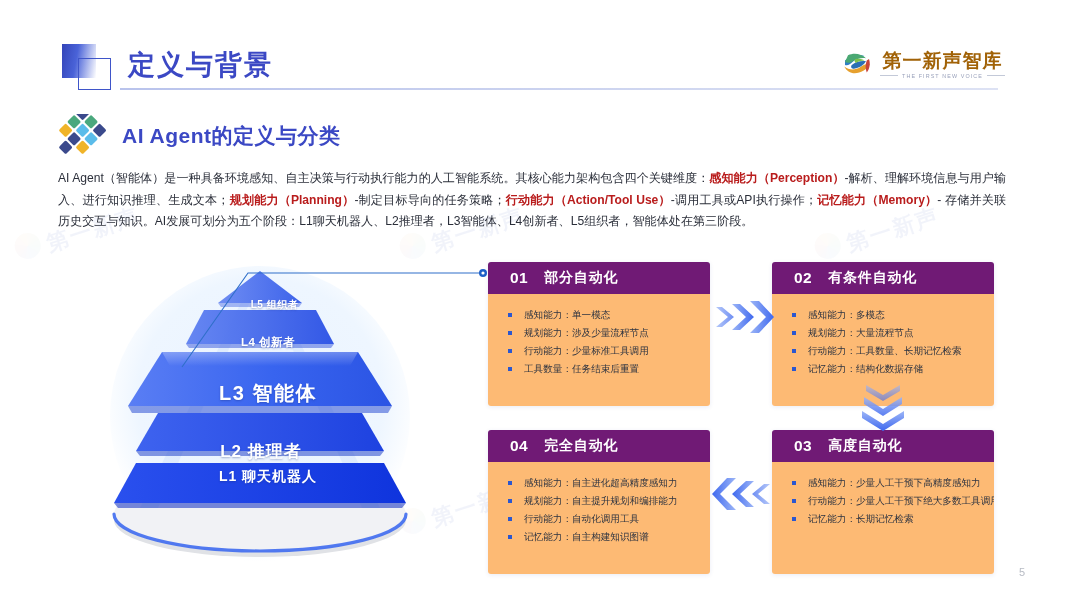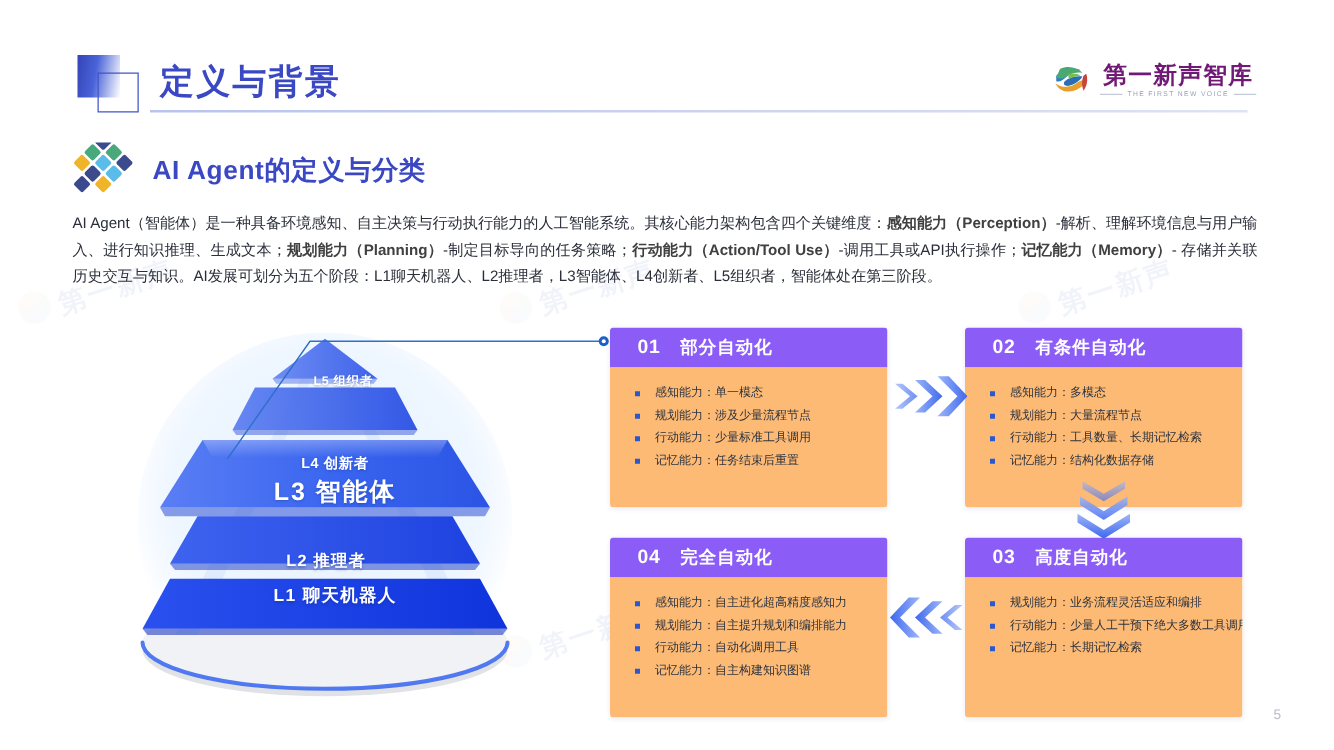--- a/index.html
+++ b/index.html
@@ -31,55 +31,55 @@
       border:1.6px solid #3f55c9;}
   .hdr-title{position:absolute;left:128px;top:47px;font-size:27px;font-weight:700;
       color:#3b48c4;letter-spacing:2px;}
   .hdr-rule{position:absolute;left:120px;top:88px;width:878px;height:2px;
       background:linear-gradient(90deg,#b9c3ec 0%,#cfd6f0 60%,#dde2f4 100%);}
 
   
   .brand{position:absolute;right:62px;top:50px;display:flex;align-items:center;gap:8px;}
   .brand-glyph{width:30px;height:30px;flex:0 0 auto;}
   .brand-txt{display:flex;flex-direction:column;align-items:center;}
-  .brand-cn{font-size:19px;font-weight:700;color:#701a75;letter-spacing:1px;line-height:1.05;}
+  .brand-cn{font-size:19px;font-weight:700;color:#a16207;letter-spacing:1px;line-height:1.05;}
   .brand-en{display:flex;align-items:center;gap:4px;margin-top:2px;}
   .brand-en span{font-size:5.4px;color:#9aa2bb;letter-spacing:1.1px;white-space:nowrap;}
   .brand-en i{display:block;width:18px;height:1px;background:#c3c9d8;}
 
   
   .sect{position:absolute;left:58px;top:114px;display:flex;align-items:center;gap:12px;}
   .sect-ico{width:52px;height:44px;flex:0 0 auto;}
   .sect-title{font-size:21px;font-weight:700;color:#3b48c4;letter-spacing:.5px;}
 
   
   .para{position:absolute;left:58px;top:168px;width:948px;
         font-size:12.1px;line-height:21.5px;color:#2b2f3a;text-align:justify;}
-  .para b{color:#404040;font-weight:700;}
+  .para b{color:#b91c1c;font-weight:700;}
 
   
   .pyr-wrap{position:absolute;left:58px;top:258px;width:420px;height:305px;}
   .pyr-glow{position:absolute;left:52px;top:8px;width:300px;height:300px;border-radius:50%;
       background:radial-gradient(circle at 50% 45%,#eaf3fe 0%,#eef6ff 55%,rgba(255,255,255,0) 72%);}
   .pyr-svg{position:absolute;left:0;top:0;}
   .pyr-lab{position:absolute;color:#fff;font-weight:700;text-align:center;white-space:nowrap;
       text-shadow:0 1px 2px rgba(20,40,120,.35);}
   .lab5{left:13px;right:0;top:40px;font-size:10px;letter-spacing:.5px;}
-  .lab4{left:0;right:0;top:77px;font-size:11.5px;letter-spacing:.5px;margin-top:28px;}
+  .lab4{left:0;right:0;top:77px;font-size:11.5px;letter-spacing:.5px;}
   .lab3{left:0;right:0;top:122px;font-size:20px;letter-spacing:1.5px;}
-  .lab2{left:0;right:14px;top:182px;font-size:13px;letter-spacing:1px;}
+  .lab2{left:0;right:14px;top:182px;font-size:17px;letter-spacing:1px;}
   .lab1{left:0;right:0;top:210px;font-size:14px;letter-spacing:1px;}
 
   
   .conn{position:absolute;left:180px;top:255px;width:330px;height:115px;}
 
   
   .card{position:absolute;width:222px;border-radius:3px;overflow:hidden;
         box-shadow:0 1px 4px rgba(40,70,160,.10);}
-  .card-hd{height:32px;background:#8b5cf6;display:flex;align-items:center;gap:16px;
+  .card-hd{height:32px;background:#701a75;display:flex;align-items:center;gap:16px;
         padding:0 0 0 22px;color:#fff;}
   .card-no{font-size:15.5px;font-weight:700;letter-spacing:.5px;}
   .card-tt{font-size:14px;font-weight:700;letter-spacing:.8px;text-align:right;}
   .card-bd{background:#fdba74;padding:12px 10px 18px 18px;min-height:82px;}
   .card-bd ul{margin:0;padding:0;list-style:none;}
   .card-bd li{position:relative;padding-left:18px;font-size:9.6px;line-height:18px;color:#2d3340;
         white-space:nowrap;}
   .card-bd li:before{content:"";position:absolute;left:2px;top:7px;width:4px;height:4px;
         background:#2b57cf;}
   .c1{left:488px;top:262px;}
@@ -226,21 +226,21 @@
   <div class="card c1">
     <div class="card-hd">
       <span class="card-no">01</span>
       <span class="card-tt">部分自动化</span>
     </div>
     <div class="card-bd">
       <ul>
         <li>感知能力：单一模态</li>
         <li>规划能力：涉及少量流程节点</li>
         <li>行动能力：少量标准工具调用</li>
-        <li>记忆能力：任务结束后重置</li>
+        <li>工具数量：任务结束后重置</li>
       </ul>
     </div>
   </div>
 
   <div class="card c2">
     <div class="card-hd">
       <span class="card-no">02</span>
       <span class="card-tt">有条件自动化</span>
     </div>
     <div class="card-bd">
@@ -268,21 +268,21 @@
     </div>
   </div>
 
   <div class="card c3">
     <div class="card-hd">
       <span class="card-no">03</span>
       <span class="card-tt">高度自动化</span>
     </div>
     <div class="card-bd">
       <ul>
-        <li>规划能力：业务流程灵活适应和编排</li>
+        <li>感知能力：少量人工干预下高精度感知力</li>
         <li>行动能力：少量人工干预下绝大多数工具调用</li>
         <li>记忆能力：长期记忆检索</li>
       </ul>
     </div>
   </div>
 
   <svg class="arw arw-r" viewBox="0 0 62 44">
     <defs>
         <linearGradient id="ar" x1="0" y1="0" x2="1" y2="0">
       <stop offset="0" stop-color="#9db6f7"></stop>

